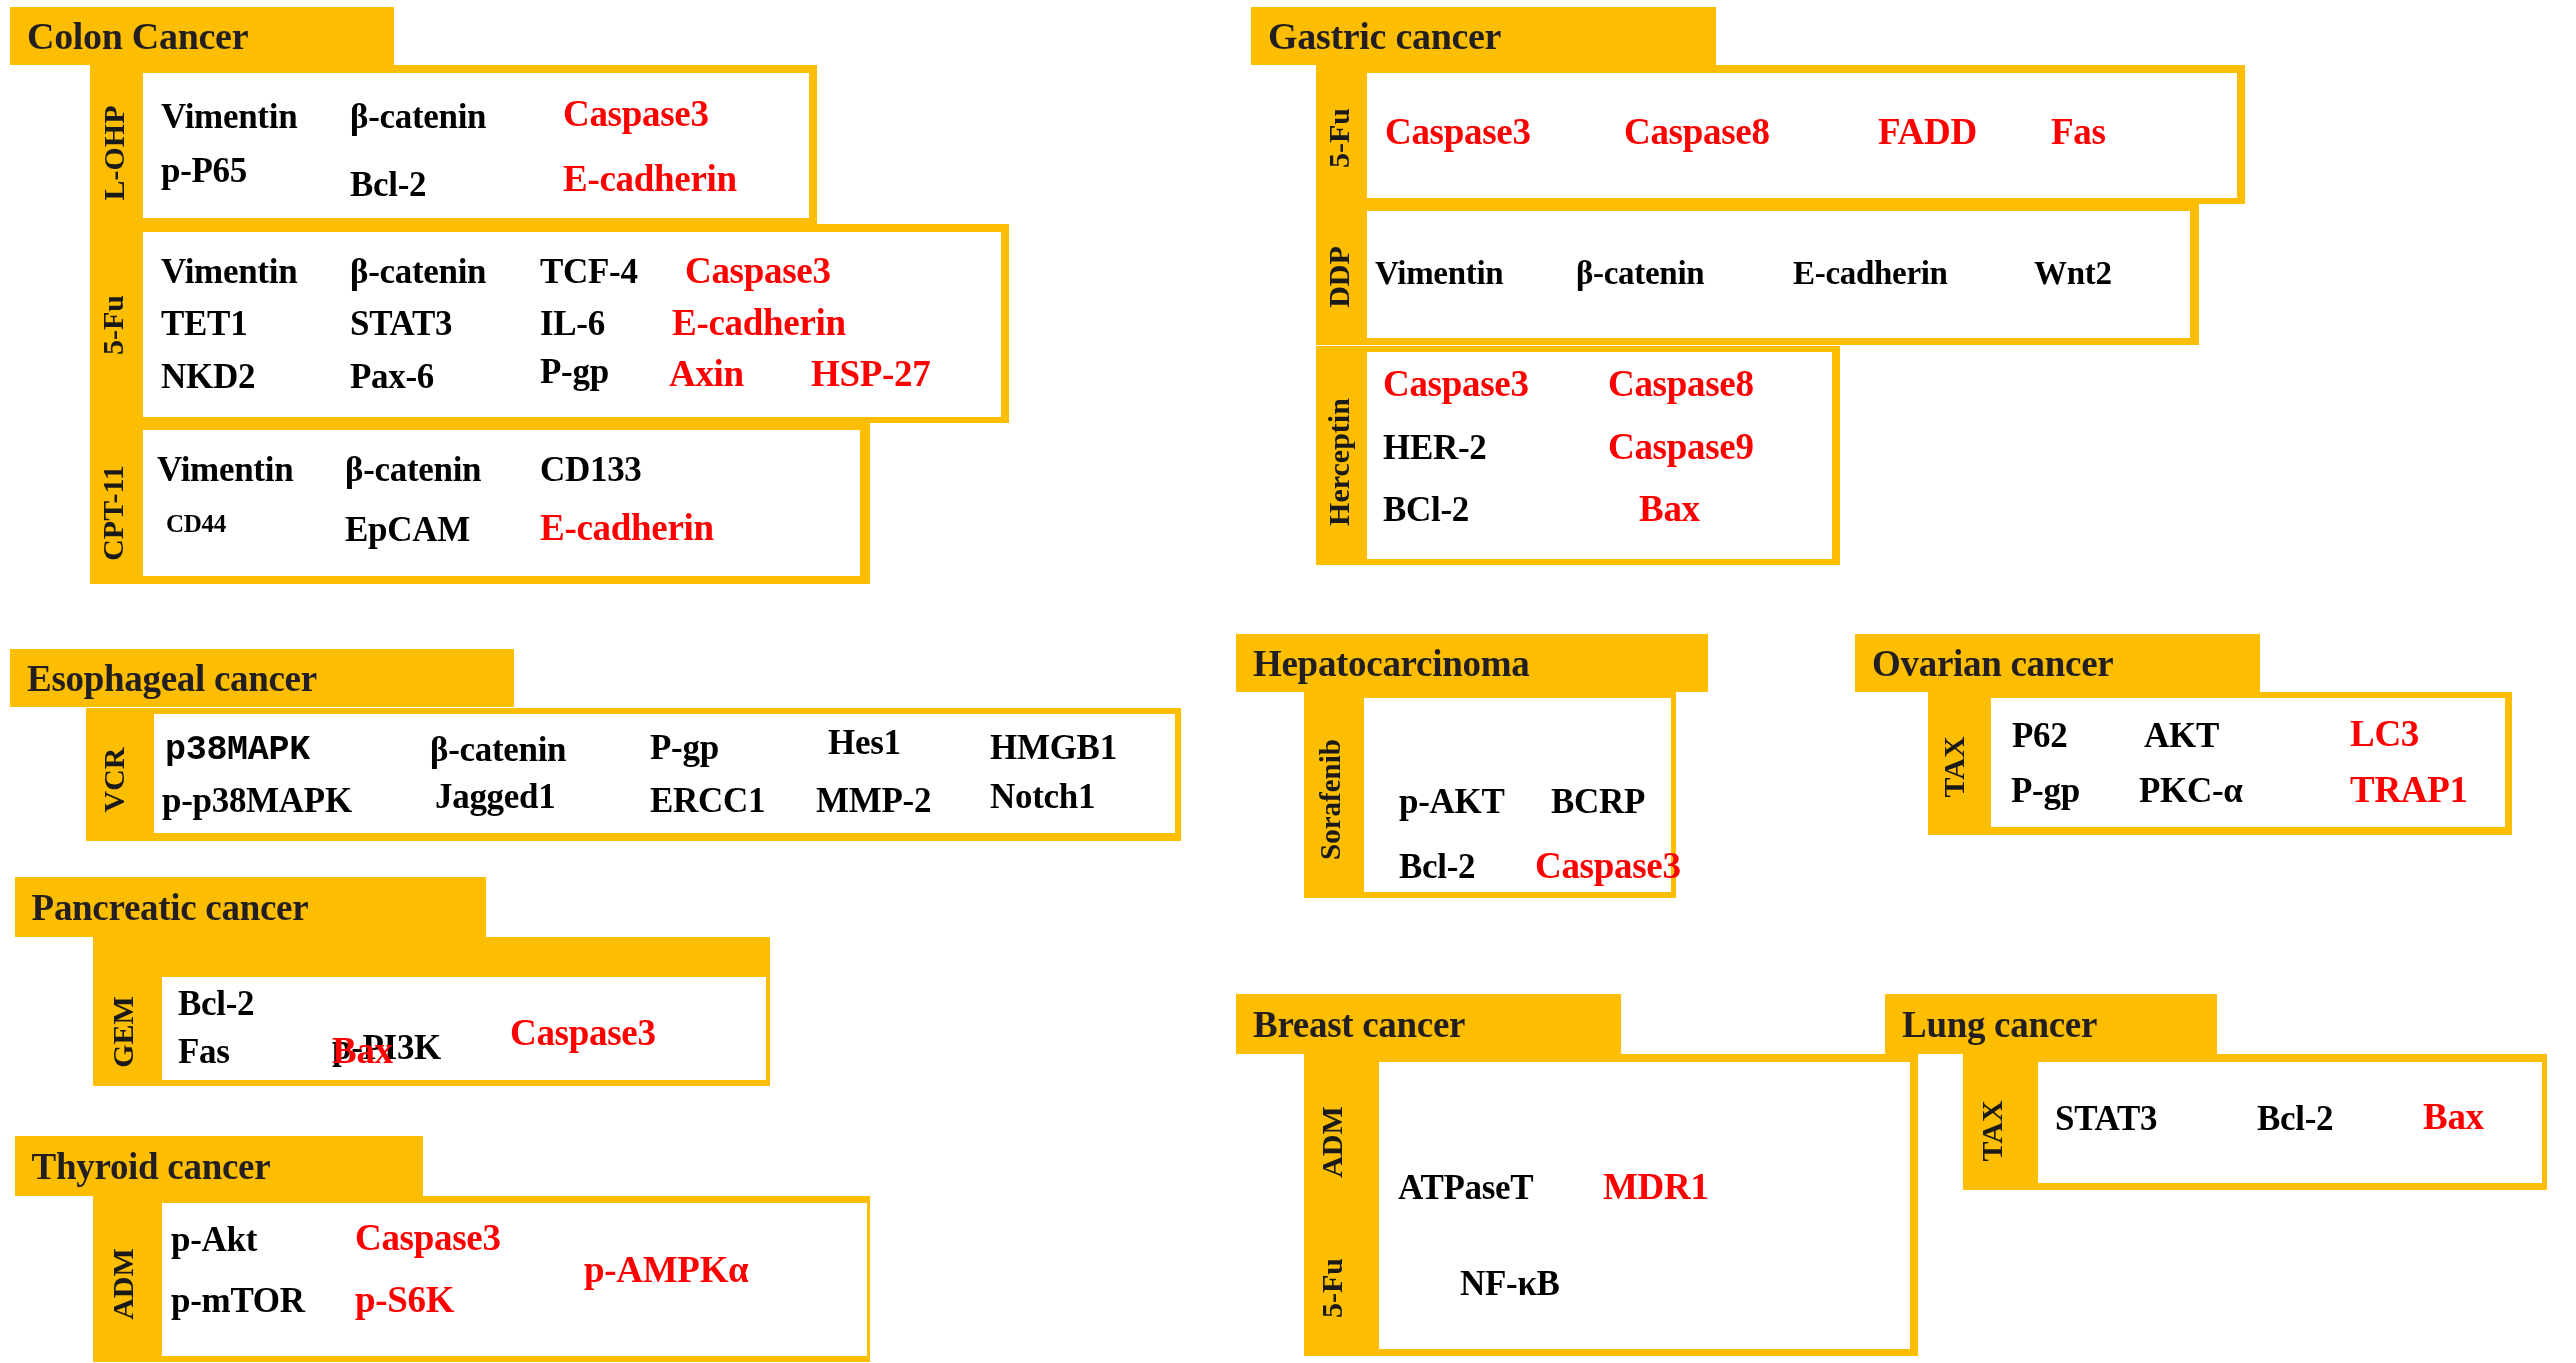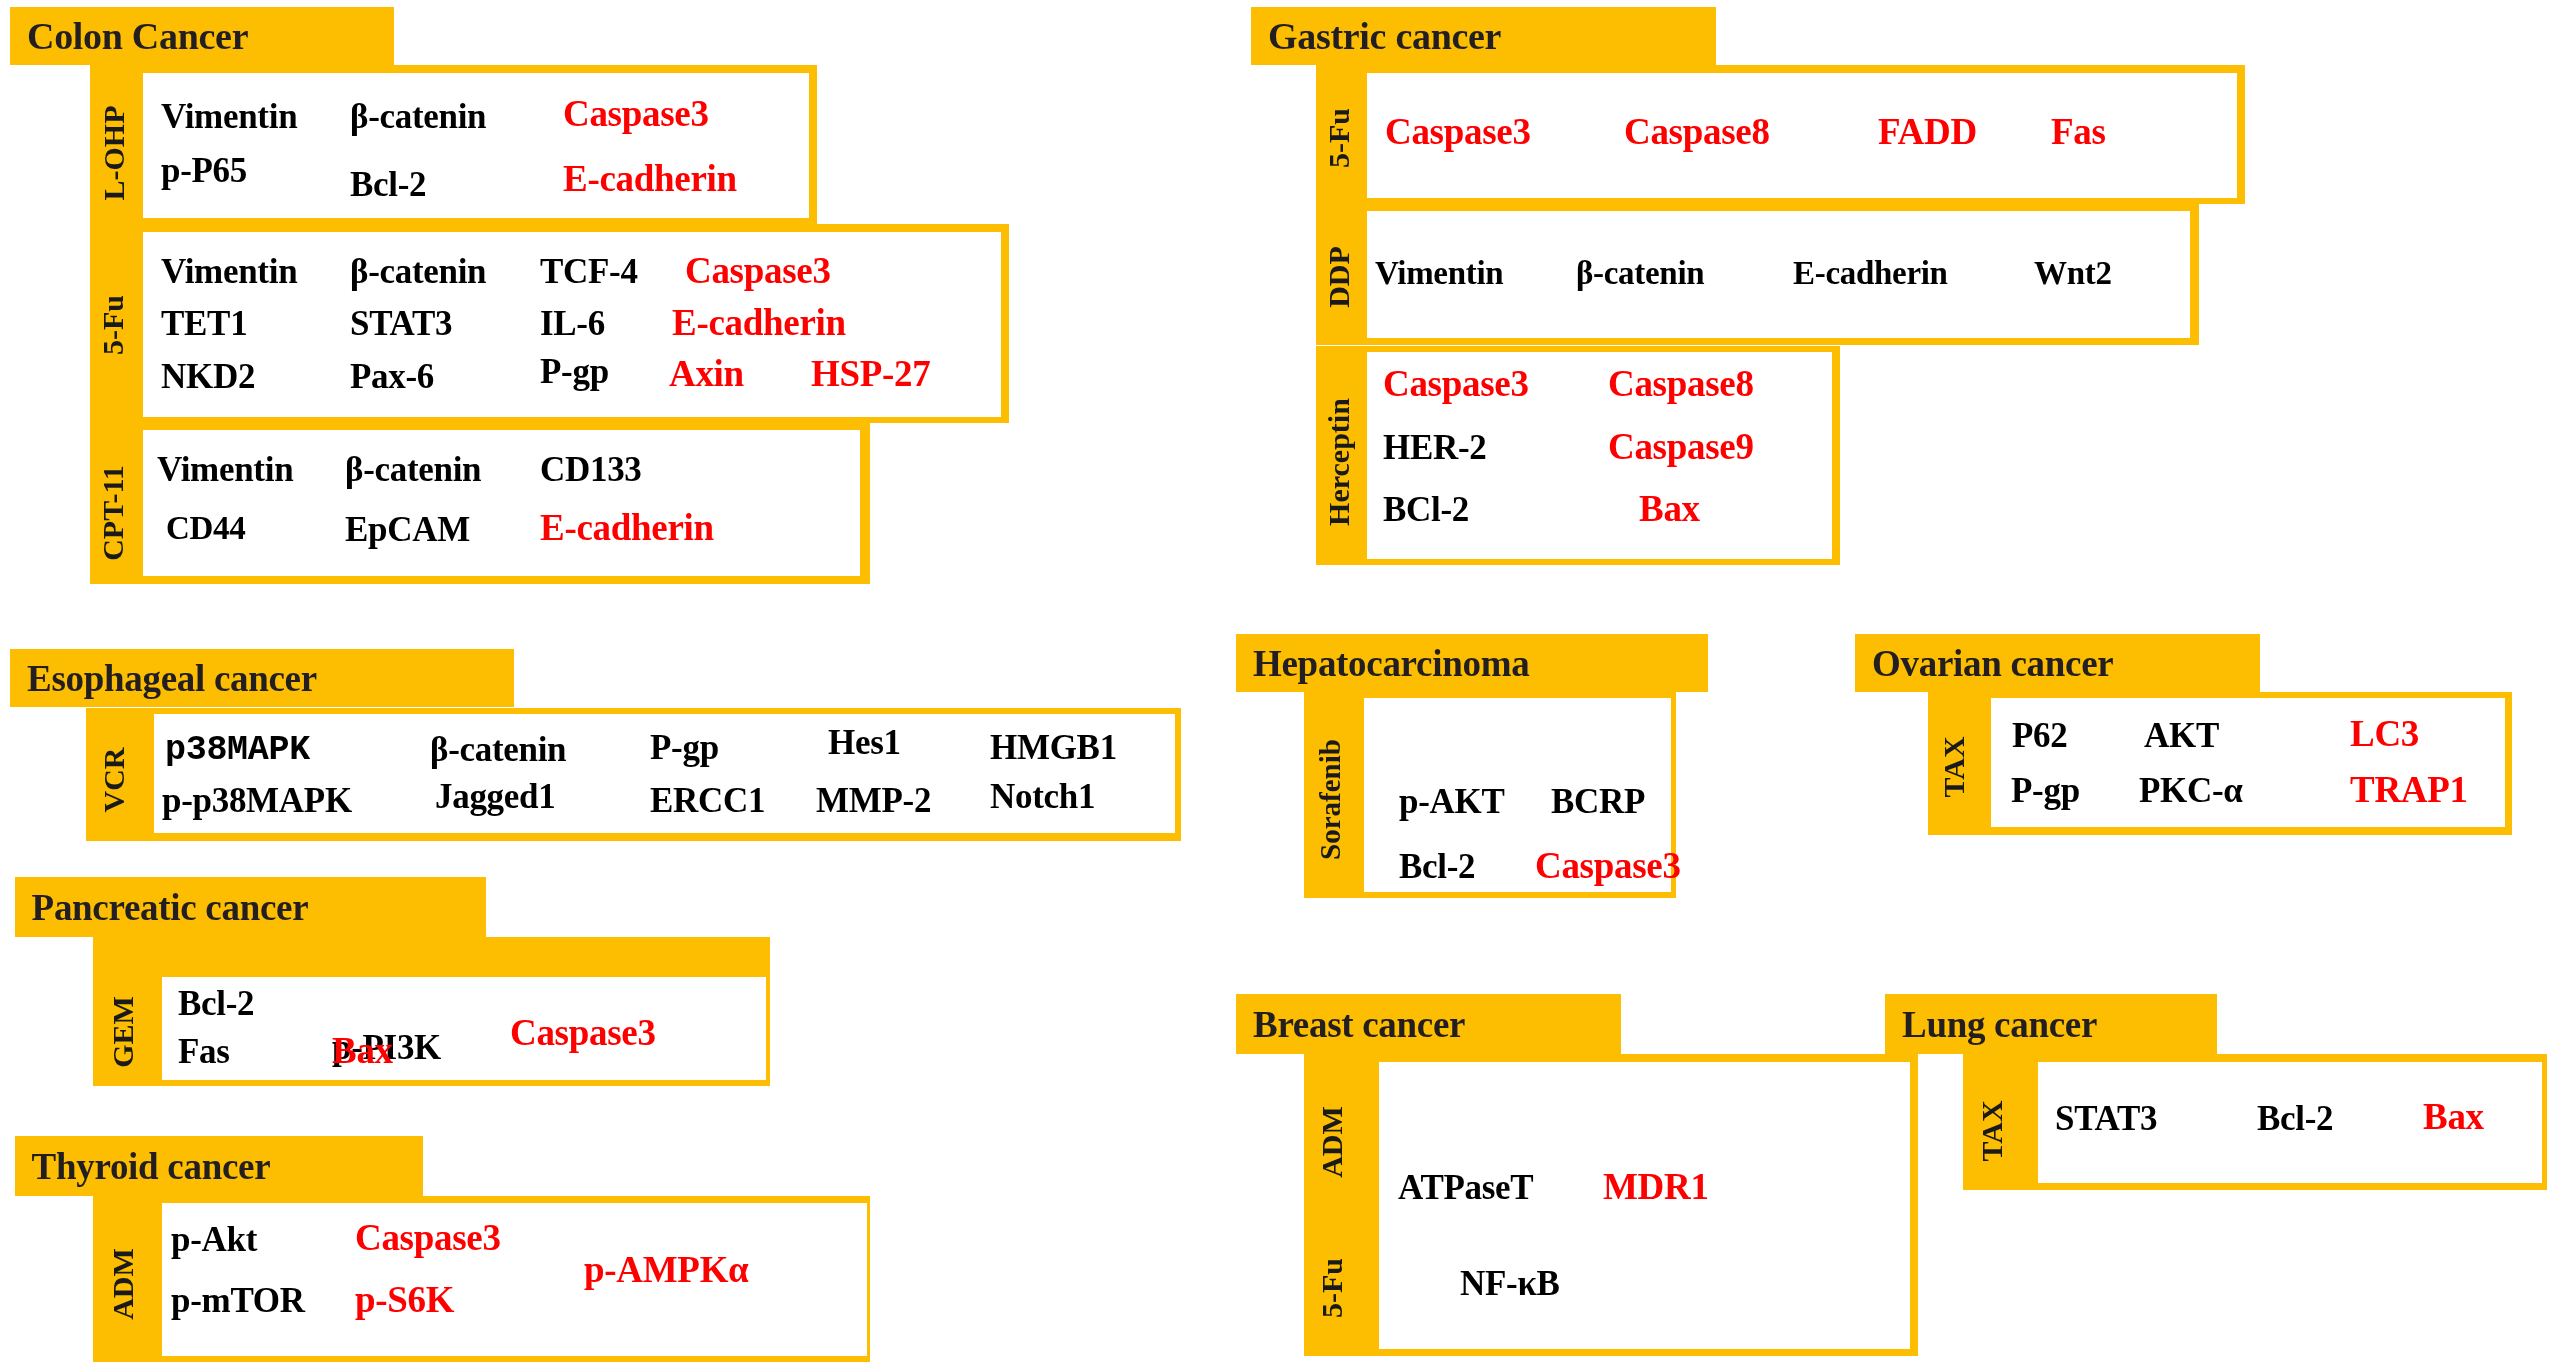--- a/index.html
+++ b/index.html
@@ -102,21 +102,21 @@
 <div class="marker red" style="left:811px; top:352px; font-size:37px;">HSP-27</div>
 
 <div class="abs grp-frame" style="left:90px; top:423px; width:780px; height:161px;"></div>
 <div class="panel" style="left:143px; top:430px; width:717px; height:146px;"></div>
 <div class="drug-label" style="left:82px; top:458px; width:61px; height:110px; font-size:30px;">
   <span>CPT-11</span>
 </div>
 <div class="marker" style="left:157px; top:450px; font-size:35px;">Vimentin</div>
 <div class="marker" style="left:345px; top:450px; font-size:35px;">β-catenin</div>
 <div class="marker" style="left:540px; top:450px; font-size:35px;">CD133</div>
-<div class="marker" style="left:166px; top:510px; font-size:33px;">CD44</div>
+<div class="marker" style="left:166px; top:510px; font-size:25px;">CD44</div>
 <div class="marker" style="left:345px; top:510px; font-size:35px;">EpCAM</div>
 <div class="marker red" style="left:540px; top:506px; font-size:37px;">E-cadherin</div>
 
 <div class="abs cancer-tab" style="left:1236px; top:6.6px; width:465px; height:58px; font-size:38px;margin-left:15px;">
   <span>Gastric cancer</span>
 </div>
 
 <div class="abs grp-frame" style="left:1316px; top:65px; width:929px; height:139px;"></div>
 <div class="panel" style="left:1367px; top:73px; width:870px; height:125px;"></div>
 <div class="drug-label" style="left:1311px; top:86px; width:56px; height:103px; font-size:30px;">

